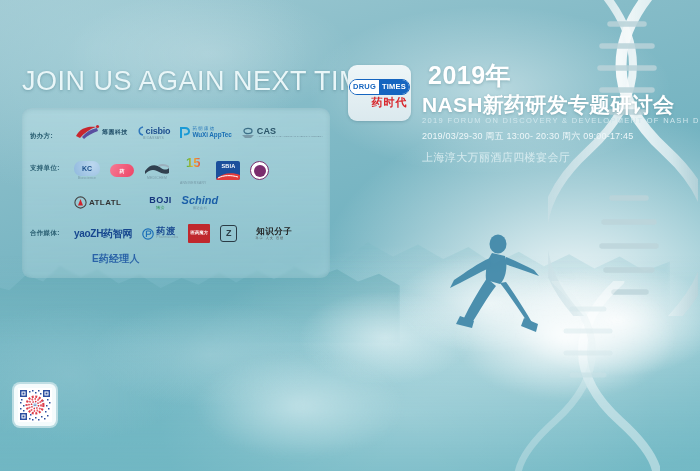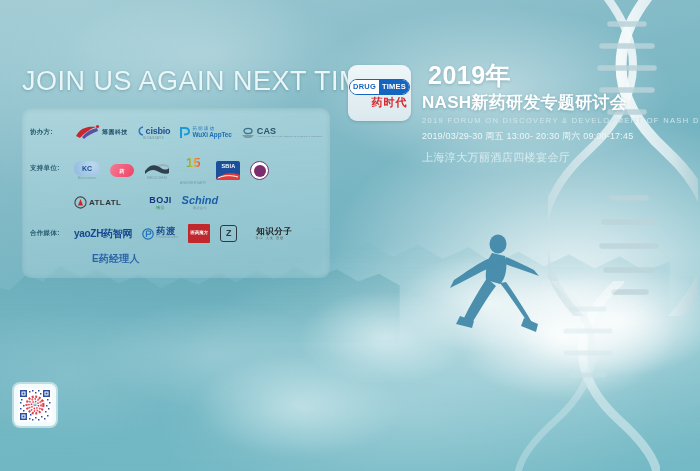--- a/index.html
+++ b/index.html
@@ -88,21 +88,21 @@
   .pill-l{color:#1565c0;background:#fff;font-size:7.5px;font-weight:700;
     padding:0 3px;display:flex;align-items:center;letter-spacing:.2px;}
   .pill-r{color:#fff;background:#1565c0;font-size:7.5px;font-weight:700;
     padding:0 3px;display:flex;align-items:center;letter-spacing:.2px;}
   .brand-cn{color:#d8262c;font-size:11px;font-weight:700;letter-spacing:1px;line-height:1;padding-left:20px;}
   .ev-title1{
     position:absolute;left:74px;top:0;font-size:25px;font-weight:700;color:#ffffff;
     letter-spacing:.5px;text-shadow:0 1px 3px rgba(40,90,100,.30);line-height:1.05;margin-left:6px;
   }
   .ev-title2{
-    position:absolute;left:74px;top:29px;font-size:17px;font-weight:700;color:#ffffff;
+    position:absolute;left:74px;top:29px;font-size:21px;font-weight:700;color:#ffffff;
     letter-spacing:.3px;text-shadow:0 1px 3px rgba(40,90,100,.30);white-space:nowrap;
   }
   .ev-sub{
     position:absolute;left:74px;top:54px;font-size:7.5px;letter-spacing:1.35px;
     color:#cfe6ec;white-space:nowrap;
   }
   .ev-date{
     position:absolute;left:74px;top:68px;font-size:9px;color:#eef7f9;letter-spacing:.2px;
     white-space:nowrap;
   }
@@ -110,21 +110,21 @@
     position:absolute;left:74px;top:88px;font-size:11px;color:#d7ebef;letter-spacing:.4px;
     white-space:nowrap;
   }
   
   .panel{
     position:absolute;left:22px;top:108px;width:308px;height:170px;border-radius:9px;
     background:linear-gradient(180deg,rgba(186,222,229,.58),rgba(176,215,223,.42));
     box-shadow:0 1px 5px rgba(50,100,115,.18) inset;
     backdrop-filter:blur(1px);
   }
-  .srow{position:relative;display:flex;align-items:center;padding-left:8px;}
+  .srow{position:relative;display:flex;align-items:flex-end;padding-left:8px;}
   .srow-label{
     width:44px;flex:0 0 44px;font-size:6.5px;color:#2a5f72;letter-spacing:.3px;font-weight:700;
   }
   .logos{display:flex;align-items:center;gap:9px;flex-wrap:wrap;}
   .logo{display:flex;align-items:center;gap:2px;}
   .lg-cap{font-size:3.4px;color:#7799a6;letter-spacing:.2px;display:block;text-align:center;}
   
   .qr{
     position:absolute;left:14px;top:384px;width:42px;height:42px;border-radius:6px;
     background:#f4fbfc;box-shadow:0 0 0 2px rgba(255,255,255,.5);

